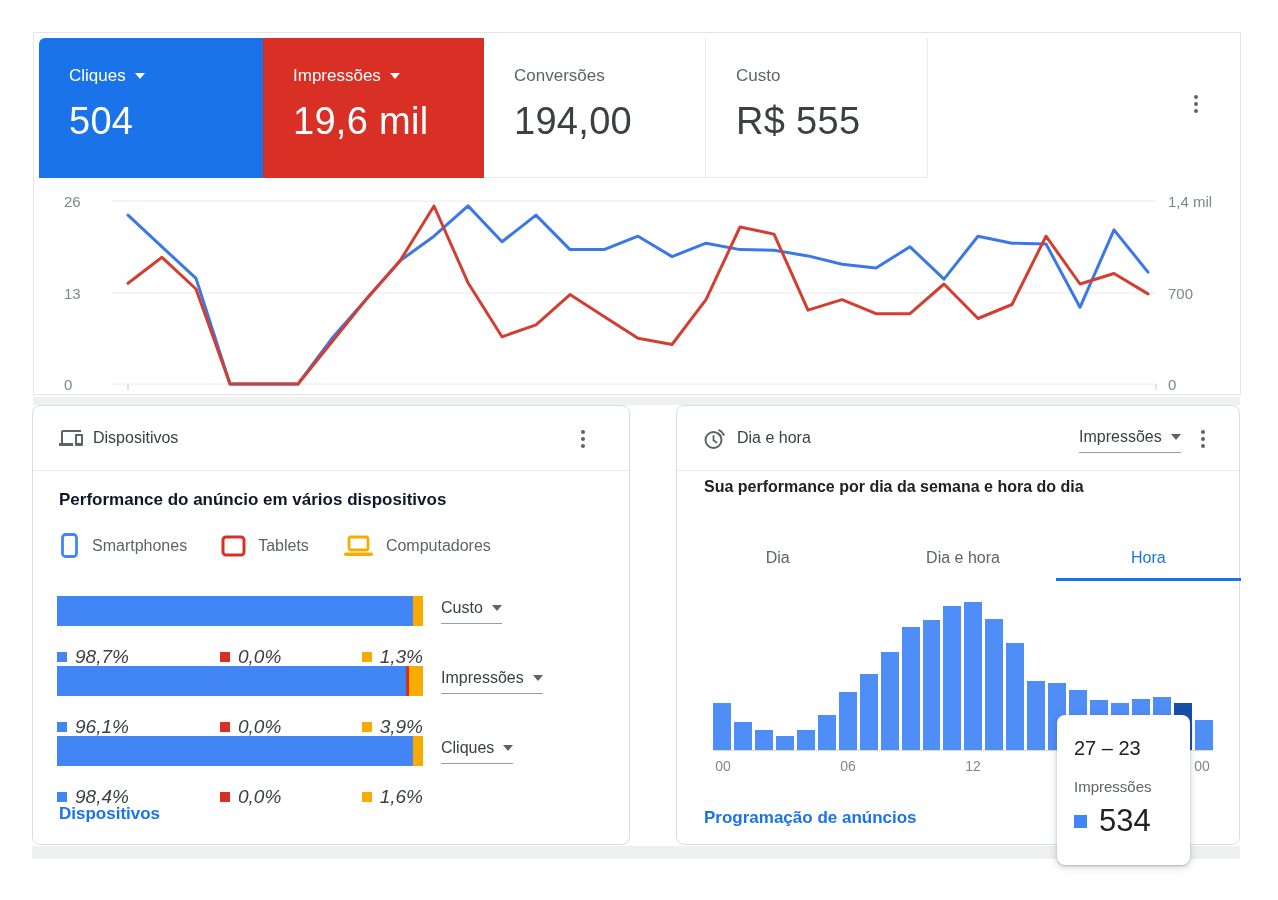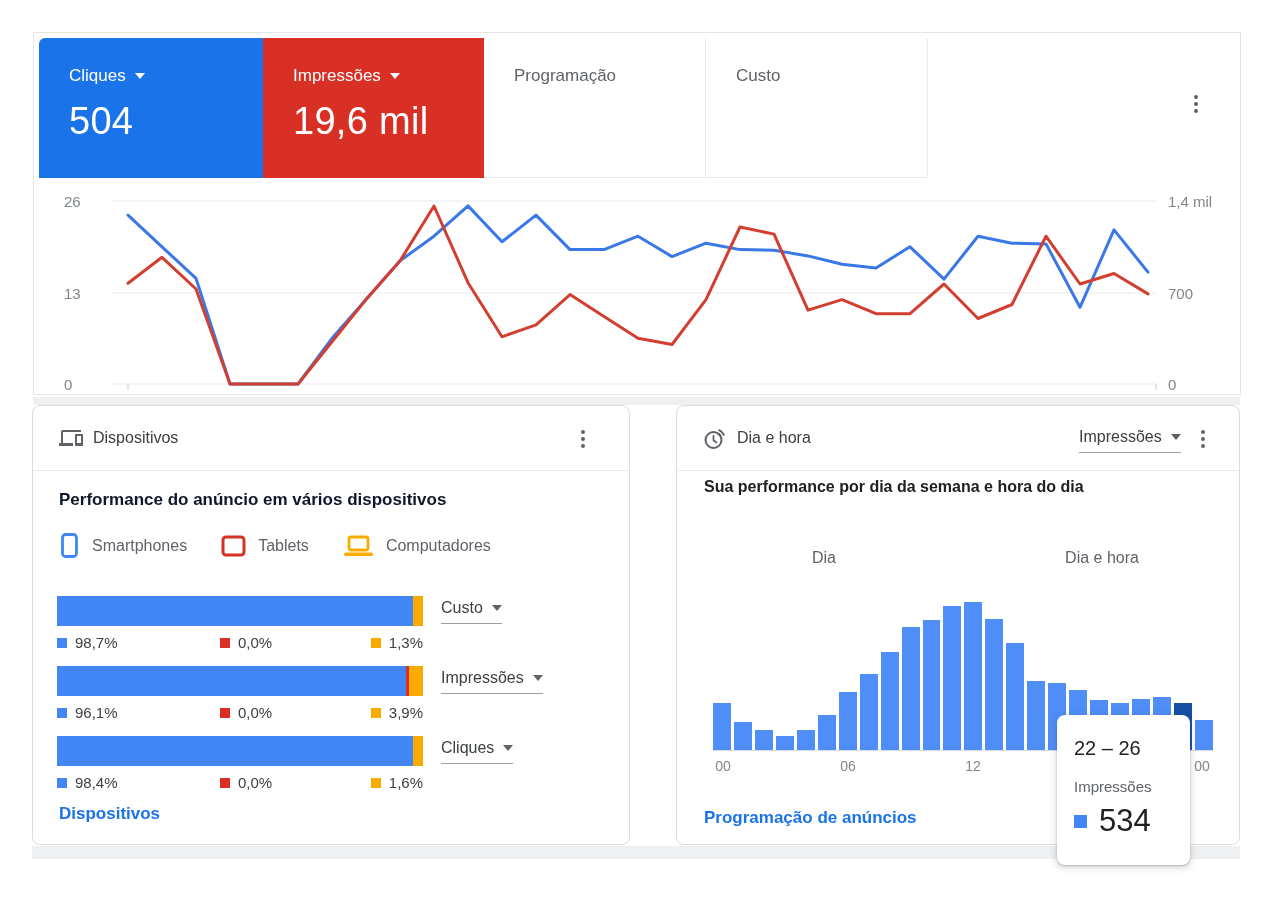--- a/index.html
+++ b/index.html
@@ -47,21 +47,21 @@
   #dev-title { position:absolute; left:26px; top:84px; font-size:17px; font-weight:bold; color:#0f172a; }
   #dev-legend { position:absolute; left:26px; top:126px; display:flex; align-items:center; }
   .lg-item { display:flex; align-items:center; margin-right:34px; }
   .lg-item span { margin-left:12px; font-size:16px; color:#5f6368; }
   #dev-rows { position:absolute; left:24px; top:190px; width:550px; height:212px; }
   .bar-track { position:absolute; left:0; width:366px; height:30px; display:flex; cursor:pointer; }
   .seg-blue { background:#4285f4; }
   .seg-red  { background:#d93025; }
   .seg-yel  { background:#f9ab00; }
   .pct-row { position:absolute; left:0; width:366px; height:18px; }
-  .pct { position:absolute; top:0; display:flex; align-items:center; font-size:15px; color:#3c4043; }
+  .pct { position:absolute; top:12px; display:flex; align-items:center; font-size:19px; color:#3c4043;font-style:italic; }
   .pct i { width:10px; height:10px; margin-right:8px; display:inline-block; }
   .row-ddl { position:absolute; left:384px; }
   #dev-link { position:absolute; left:26px; top:398px; }
 
   
   #schedule-card { left:676px; top:405px; width:564px; height:440px; }
   #sched-ddl { position:absolute; left:402px; top:22px; }
   #sched-kebab { left:524px; }
   #sched-subtitle { position:absolute; left:27px; top:72px; font-size:16px; font-weight:bold; color:#202124; }
   #tabs { position:absolute; left:8px; top:131px; width:556px; height:44px; display:flex; }
@@ -99,27 +99,29 @@
       </div>
       <div class="tile tile-accent" style="width: 221px; background: rgb(217, 48, 37);">
         <div class="tile-label">
             <span>Impressões</span>
             <span class="tri"></span>
           </div>
         <div class="tile-value">19,6 mil</div>
       </div>
       <div class="tile tile-plain" style="width:222px;">
         <div class="tile-label">
-            <span>Programação</span>
-          </div>
+            <span>Conversões</span>
+          </div>
+        <div class="tile-value">194,00</div>
       </div>
       <div class="tile tile-plain" style="width:222px;">
         <div class="tile-label">
             <span>Custo</span>
           </div>
+        <div class="tile-value">R$ 555</div>
       </div>
     </div>
     <div class="kebab" id="summary-kebab"></div>
 
     <svg id="ts-svg" width="1208" height="363" style="position:absolute;left:0;top:0;">
         <line x1="78" y1="168" x2="1122" y2="168" stroke="#e9eaed" stroke-width="1"></line>
         <line x1="78" y1="260" x2="1122" y2="260" stroke="#e9eaed" stroke-width="1"></line>
         <line x1="78" y1="351" x2="1122" y2="351" stroke="#e9eaed" stroke-width="1"></line>
         <line x1="94" y1="351" x2="94" y2="357" stroke="#dadce0" stroke-width="1.5"></line>
         <line x1="1122" y1="351" x2="1122" y2="357" stroke="#dadce0" stroke-width="1.5"></line>
@@ -230,20 +232,21 @@
           <span class="tri"></span>
       </div>
       <div class="kebab hdr-kebab" id="sched-kebab"></div>
     </div>
 
     <div id="sched-subtitle">Sua performance por dia da semana e hora do dia</div>
 
     <div id="tabs">
       <div class="tab">Dia</div>
       <div class="tab">Dia e hora</div>
+      <div class="tab active">Hora</div>
     </div>
 
     <div id="hour-bars">
         <div style="height: 47px; background: rgb(79, 141, 247);"></div>
         <div style="height: 28px; background: rgb(79, 141, 247);"></div>
         <div style="height: 20px; background: rgb(79, 141, 247);"></div>
         <div style="height: 14px; background: rgb(79, 141, 247);"></div>
         <div style="height: 20px; background: rgb(79, 141, 247);"></div>
         <div style="height: 35px; background: rgb(79, 141, 247);"></div>
         <div style="height: 58px; background: rgb(79, 141, 247);"></div>
@@ -266,21 +269,21 @@
         <div style="height: 30px; background: rgb(79, 141, 247);"></div>
       </div>
     <div class="hx" style="left:46px;">00</div>
     <div class="hx" style="left:171px;">06</div>
     <div class="hx" style="left:296px;">12</div>
     <div class="hx" style="left:525px;">00</div>
 
     <a class="blue-link" id="sched-link">Programação de anúncios</a>
 
     <div id="tooltip">
-      <div id="tt-range">22 – 26</div>
+      <div id="tt-range">27 – 23</div>
       <div id="tt-metric">Impressões</div>
       <div id="tt-valrow">
         <i></i>
         <span id="tt-value">534</span>
       </div>
     </div>
   </section>
 </div>
 
 </body></html>

